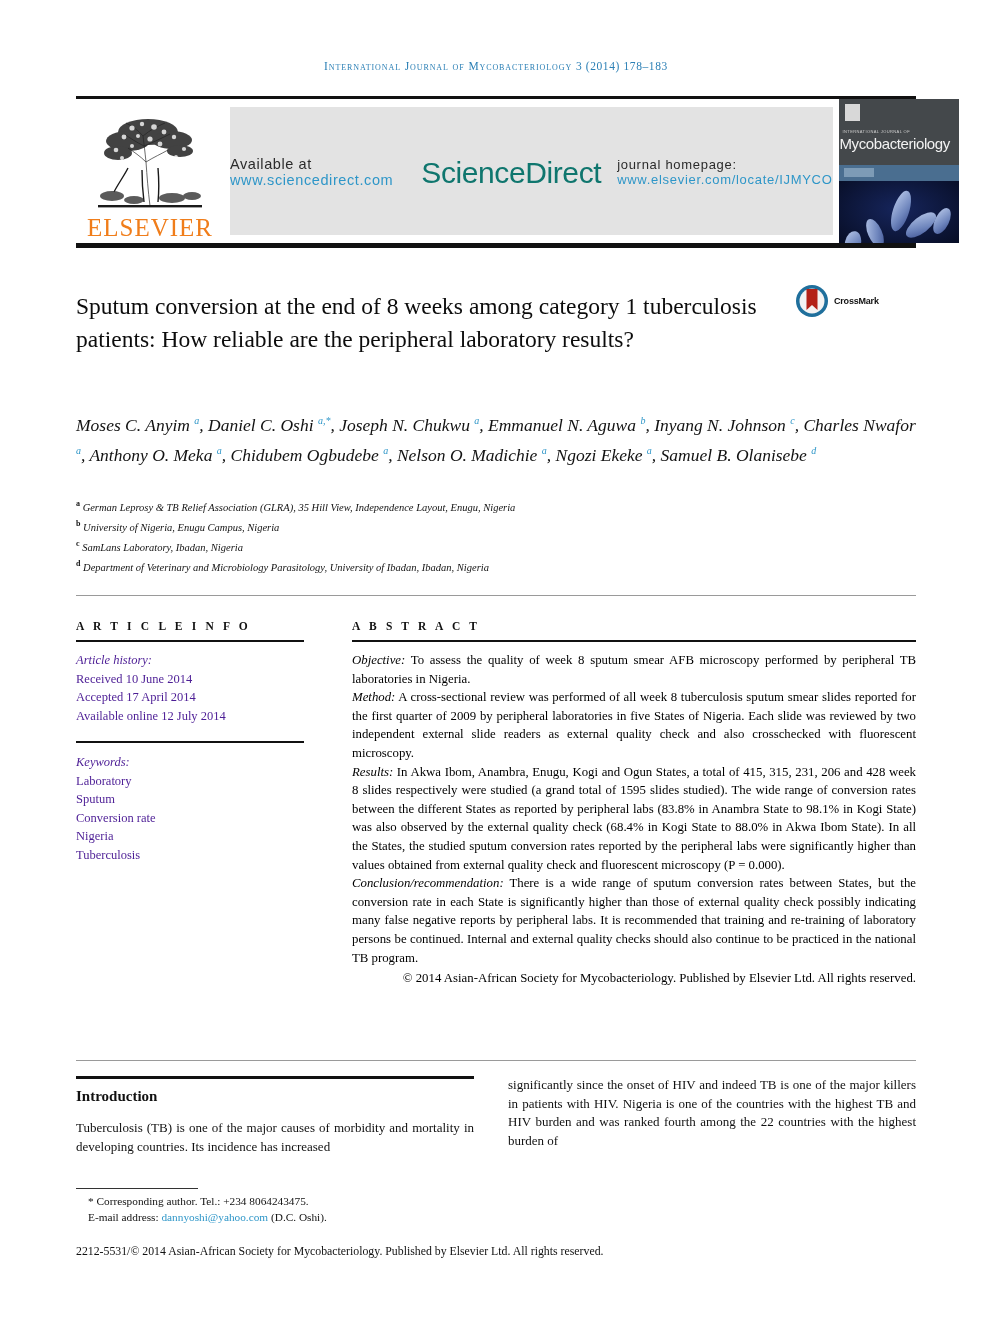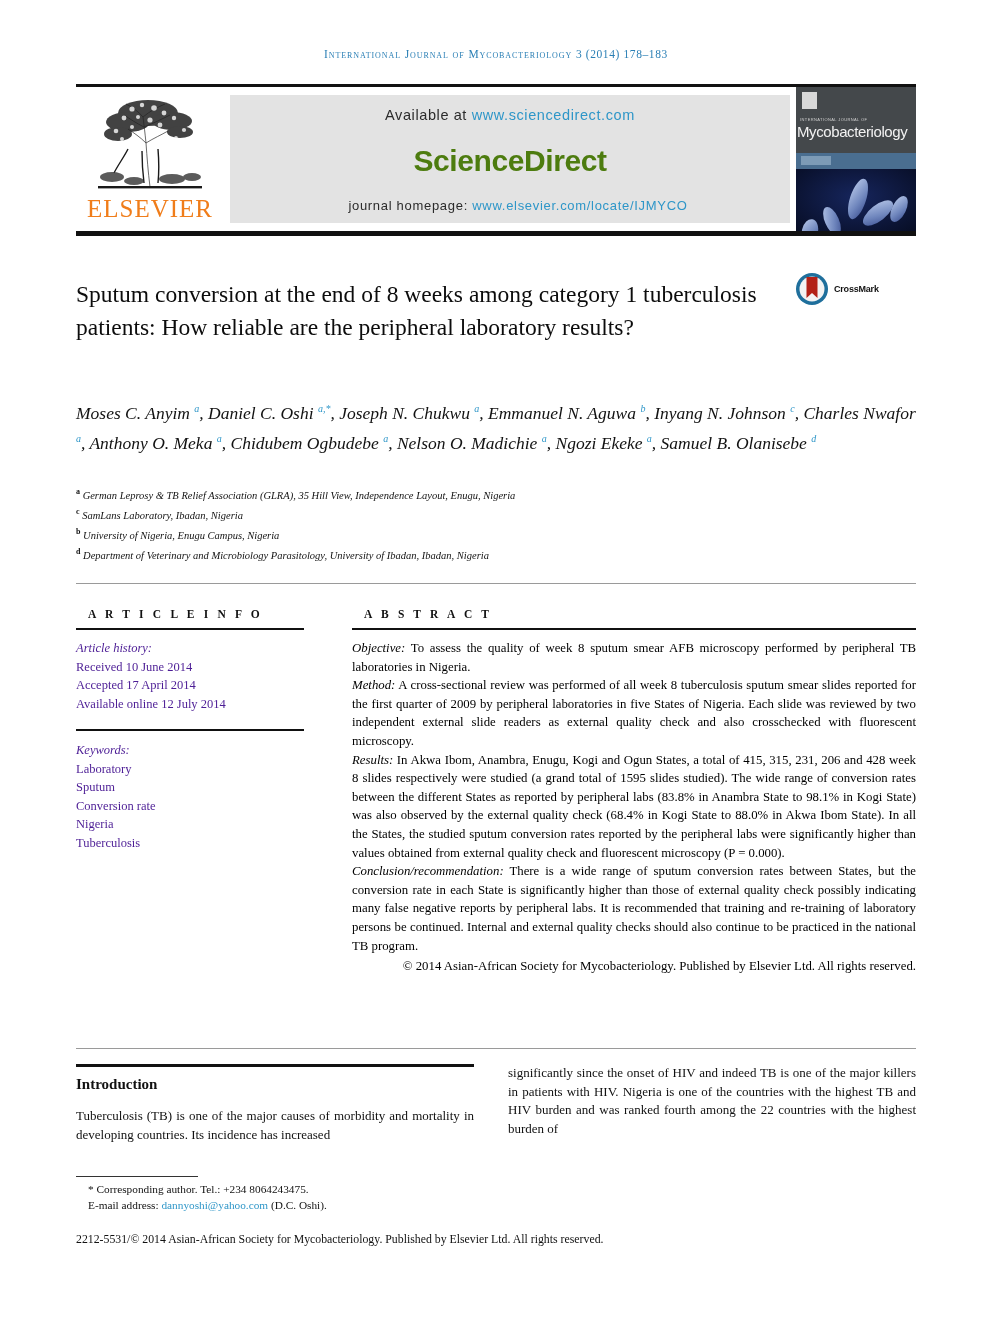--- a/index.html
+++ b/index.html
@@ -10,21 +10,21 @@
   body {
     width: 992px;
     height: 1323px;
     font-family: "Liberation Serif", serif;
     color: #000000;
     position: relative;
     overflow: hidden;
   }
   .page {
     position: absolute;
-    left: 0; top: 0;
+    left: 0; top: 12px;
     width: 992px;
     height: 1098px;
   }
 
   
   .runhead {
     position: absolute;
     left: 76px; top: 48px;
     width: 840px;
     text-align: center;
@@ -47,59 +47,59 @@
     box-sizing: border-box;
     display: flex;
     align-items: stretch;
     background: #fff;
   }
   .elsevier-block {
     width: 148px;
     flex: 0 0 148px;
     display: flex;
     flex-direction: column;
-    justify-content: flex-start;
+    justify-content: flex-end;
     align-items: center;
     padding-bottom: 3px;
     box-sizing: border-box;
   }
   .tree-wrap { width: 124px; height: 104px; margin-top: 4px; }
   .elsevier-word {
     font-family: "Liberation Serif", serif;
     font-size: 25px;
     letter-spacing: 1px;
     color: #f07d1a;
     line-height: 1;
     margin-top: 1px;
   }
   .sd-block {
     flex: 1 1 auto;
     background: #e3e3e3;
     margin: 8px 0 8px 6px;
     display: flex;
-    flex-direction: column;
     justify-content: space-between;
     align-items: center;
     padding: 12px 0 10px 0;
     box-sizing: border-box;
   }
   .avail {
     font-family: "Liberation Sans", sans-serif;
     font-size: 14.5px;
     color: #2b2b2b;
     letter-spacing: 0.6px;
   }
   .avail .lnk { color: #2e96c8; }
   .sd-logo {
     font-family: "Liberation Sans", sans-serif;
-    font-weight: bold;
+    font-weight: normal;
     font-size: 30px;
-    color: #4d7c0f;
+    color: #0f766e;
     letter-spacing: -0.4px;
     margin-top: 1px;
+    margin-left: 28px;
   }
   .homepage {
     font-family: "Liberation Sans", sans-serif;
     font-size: 13px;
     color: #2b2b2b;
     letter-spacing: 0.7px;
     margin-left: 16px;
   }
   .homepage .lnk { color: #2e96c8; }
   .cover-block {
@@ -210,21 +210,20 @@
     left: 352px; top: 608px;
     width: 564px;
   }
   .sechead {
     font-family: "Liberation Serif", serif;
     font-size: 11.5px;
     font-weight: bold;
     letter-spacing: 3.2px;
     color: #111;
     margin-bottom: 8px;
-    margin-left: 12px;
   }
   .hr-thick {
     border-top: 2px solid #111;
     margin: 0 0 9px 0;
   }
   .info-body {
     font-family: "Liberation Serif", serif;
     font-size: 12.5px;
     line-height: 18.5px;
     color: #4c1d95;
@@ -443,22 +442,22 @@
       <circle cx="17" cy="17" r="12.5" fill="#f3f3f3"></circle>
       <path d="M11.5 5 h11 v21 l-5.5 -5 l-5.5 5 z" fill="#b32117"></path>
     </svg>
     <span class="cm-label">CrossMark</span>
   </div>
 
   <div class="authors">Moses C. Anyim <sup>a</sup>, Daniel C. Oshi <sup>a,*</sup>, Joseph N. Chukwu <sup>a</sup>, Emmanuel N. Aguwa <sup>b</sup>, Inyang N. Johnson <sup>c</sup>, Charles Nwafor <sup>a</sup>, Anthony O. Meka <sup>a</sup>, Chidubem Ogbudebe <sup>a</sup>, Nelson O. Madichie <sup>a</sup>, Ngozi Ekeke <sup>a</sup>, Samuel B. Olanisebe <sup>d</sup></div>
 
   <div class="affils">
       <div><sup>a</sup> German Leprosy &amp; TB Relief Association (GLRA), 35 Hill View, Independence Layout, Enugu, Nigeria</div>
+      <div><sup>b</sup> University of Nigeria, Enugu Campus, Nigeria</div>
       <div><sup>c</sup> SamLans Laboratory, Ibadan, Nigeria</div>
-      <div><sup>b</sup> University of Nigeria, Enugu Campus, Nigeria</div>
       <div><sup>d</sup> Department of Veterinary and Microbiology Parasitology, University of Ibadan, Ibadan, Nigeria</div>
     </div>
 
   <div class="rule-top"></div>
 
   <div class="col-info">
     <div class="sechead">A R T I C L E   I N F O</div>
     <div class="hr-thick"></div>
     <div class="info-body">
       <div class="ital">Article history:</div>

